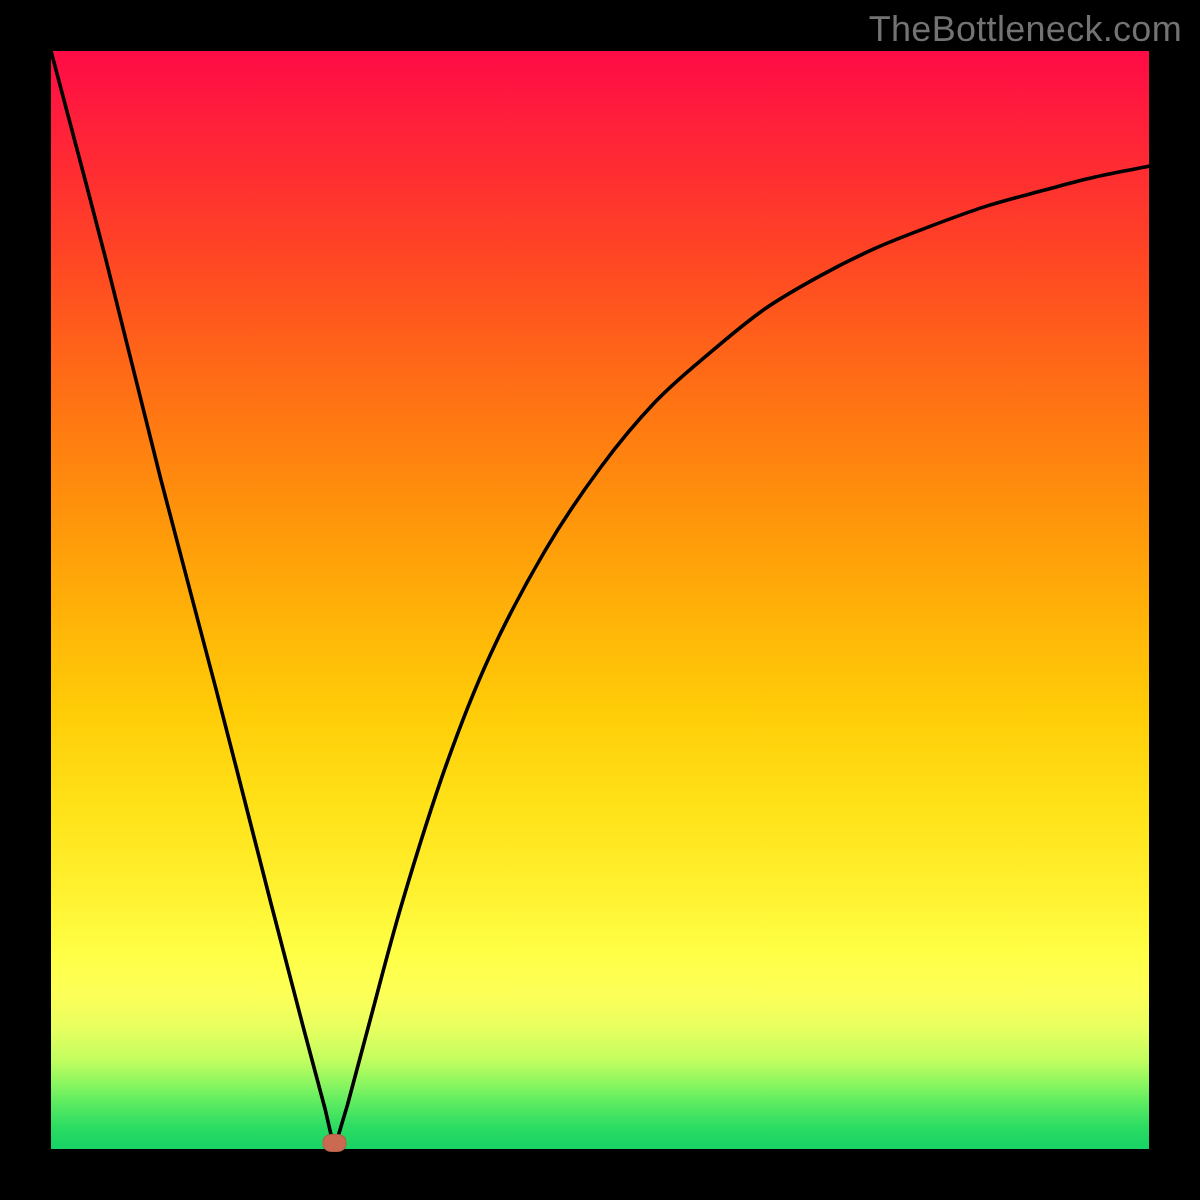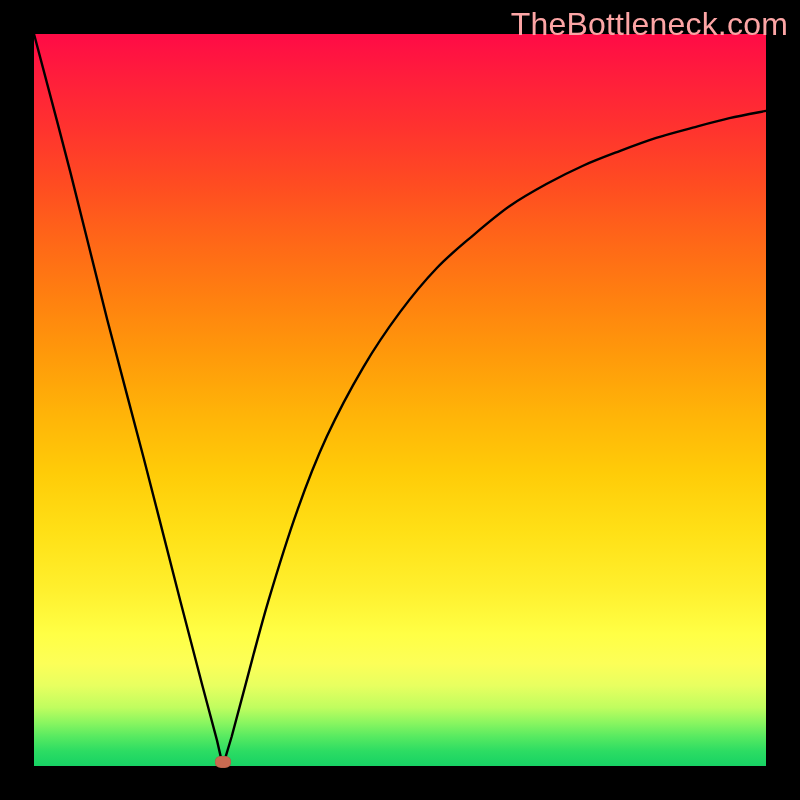--- a/index.html
+++ b/index.html
@@ -44,23 +44,23 @@
       #8cf660 94%,
       #57ea61 96%,
       #2cdc63 98%,
       #17d264 100%
     );
   }
   .watermark {
     position: absolute;
     top: 6px;
     right: 12px;
-    font-size: 32px;
+    font-size: 24px;
     letter-spacing: 0.2px;
-    color: #fca5a5;
+    color: #737373;
     font-weight: 500;
     user-select: none;
   }
   svg.curve {
     position: absolute;
     left: 0;
     top: 0;
     width: 732px;
     height: 732px;
     overflow: visible;

